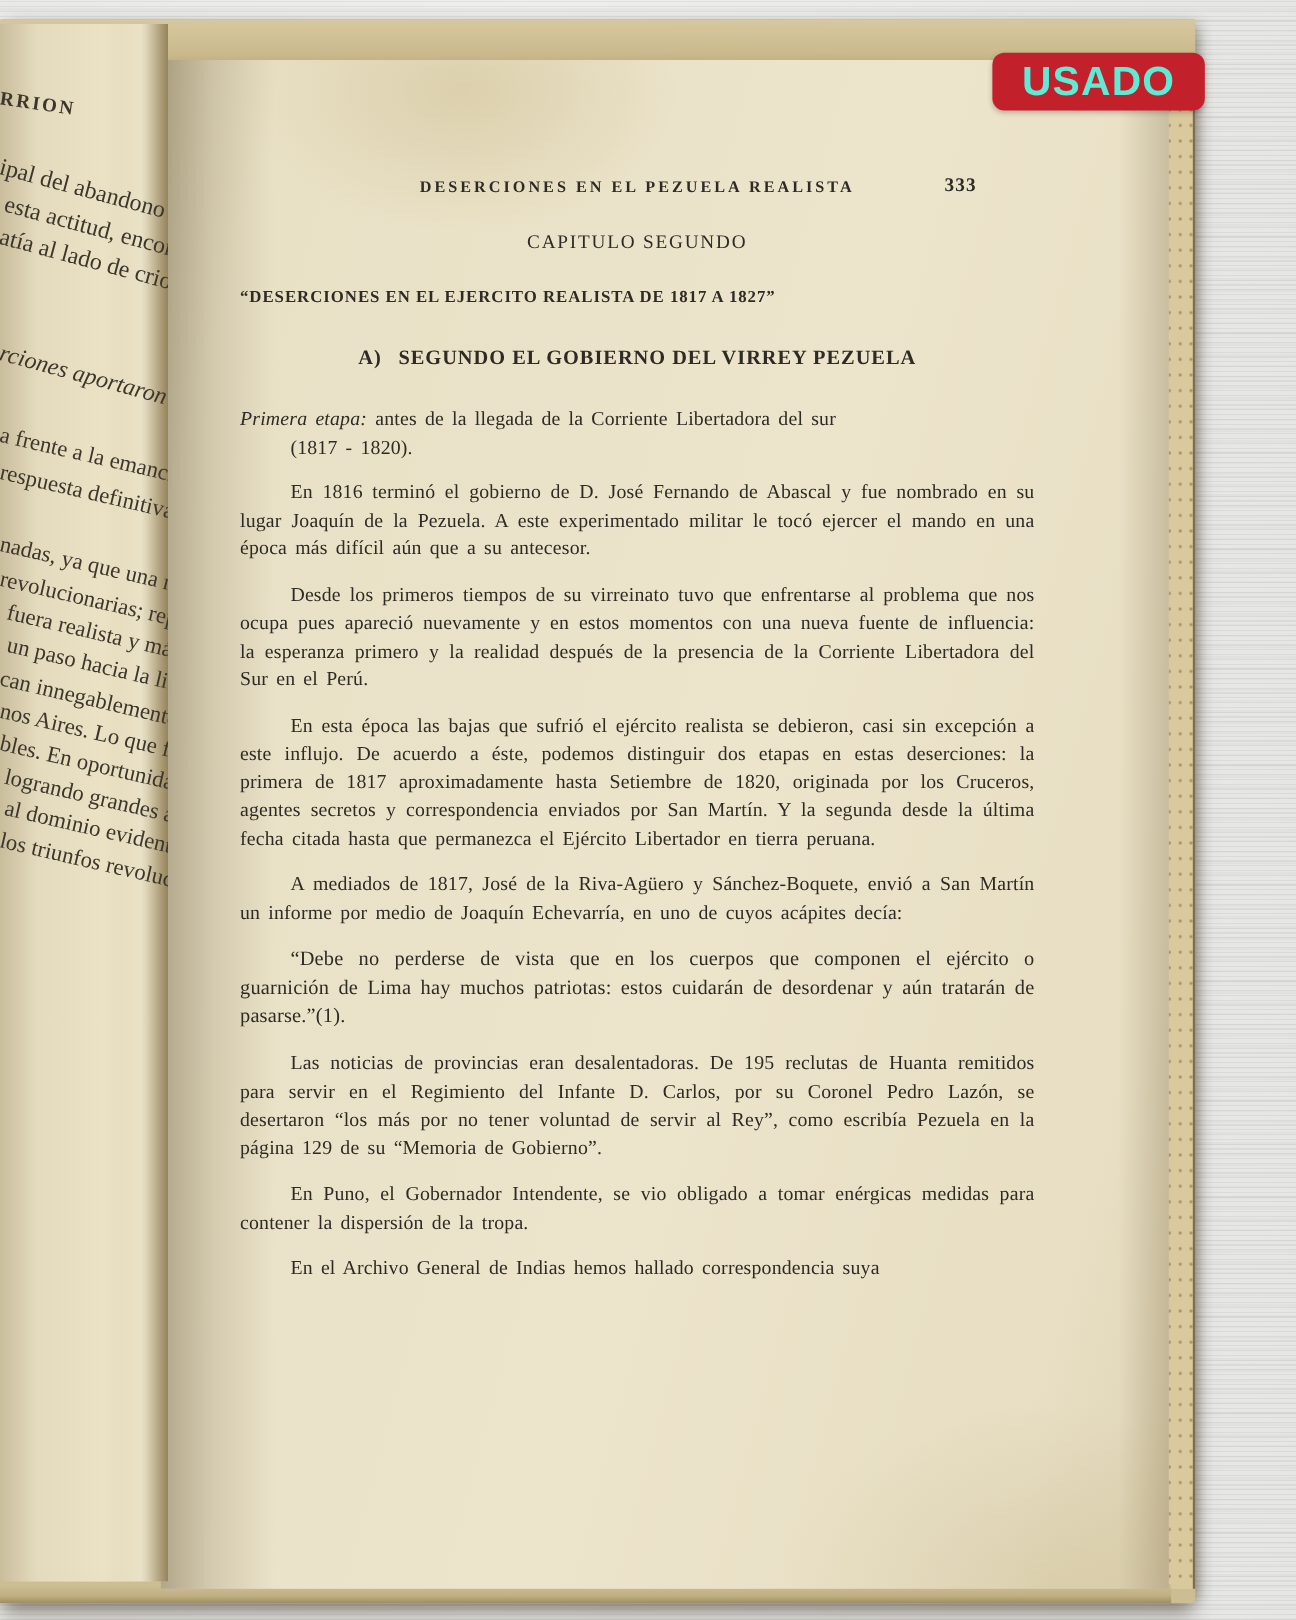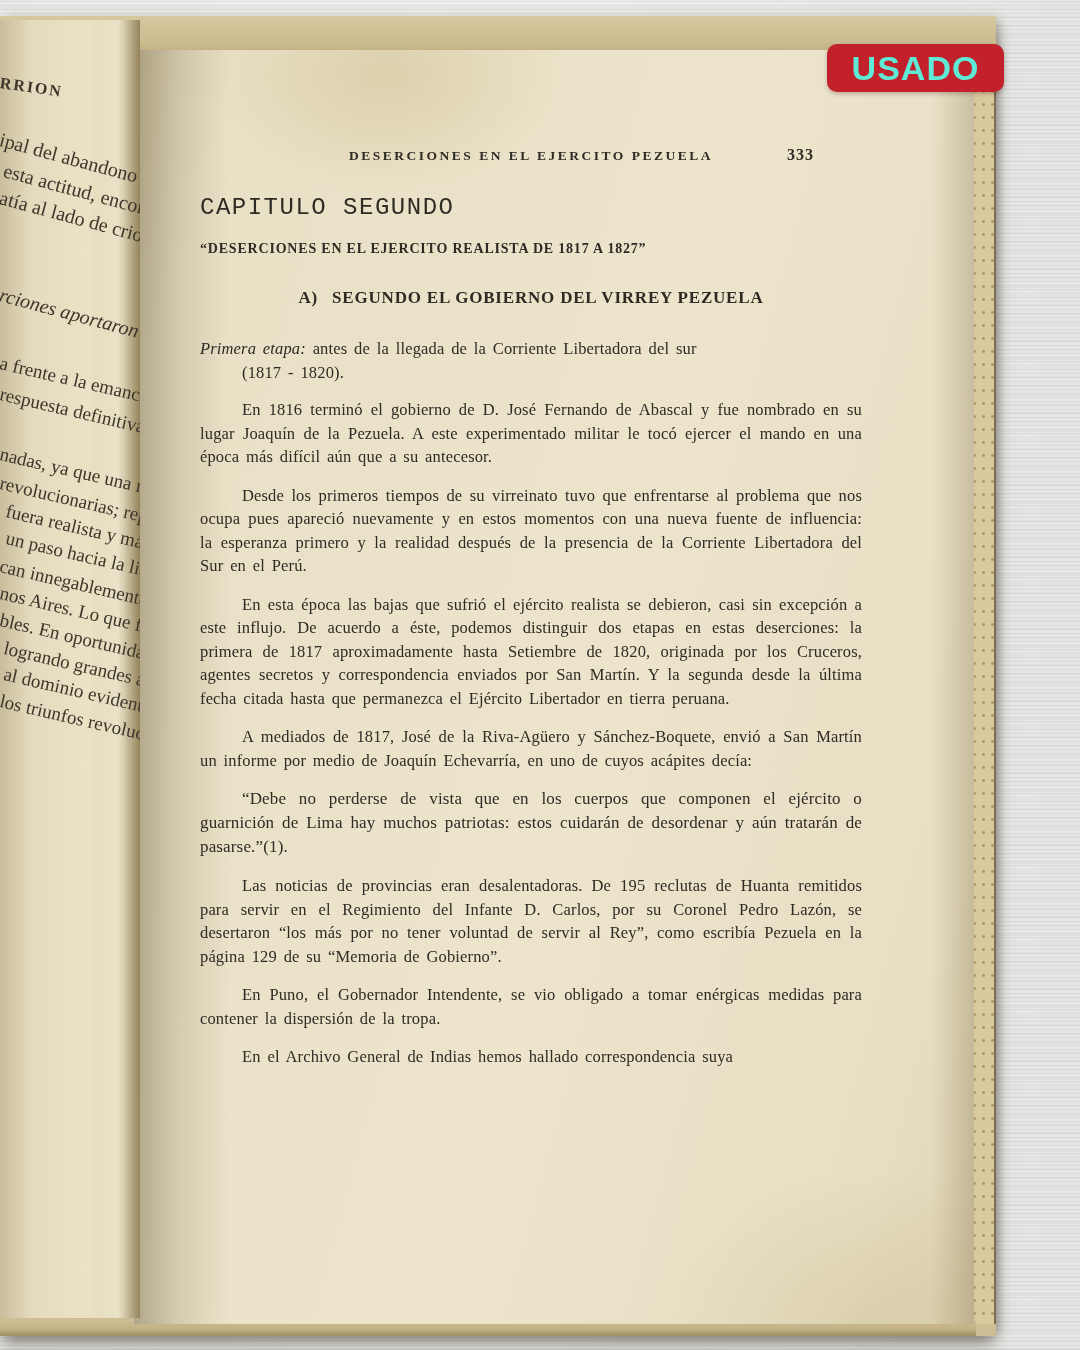--- a/index.html
+++ b/index.html
@@ -59,22 +59,22 @@
   .frag:nth-of-type(13){top:562px;}
   .frag:nth-of-type(14){top:589px;}
   .frag:nth-of-type(15){top:617px;left:4px;}
   .frag:nth-of-type(16){top:643px;left:4px;}
   .frag:nth-of-type(17){top:670px;}
   
   .content{position:absolute;inset:0;color:#2e2b24;}
   .running-row{position:absolute;top:148px;left:200px;width:662px;text-align:center;
         font-weight:bold;font-size:13.5px;letter-spacing:2.5px;}
   .page-number{position:absolute;right:48px;top:-2px;font-size:16px;letter-spacing:1px;}
-  .chapter-heading{position:absolute;top:194px;left:200px;width:662px;text-align:left;
-        font-size:24px;letter-spacing:1.5px;font-family:Liberation Mono, monospace;}
+  .chapter-heading{position:absolute;top:194px;left:200px;width:662px;text-align:center;
+        font-size:16px;letter-spacing:1.5px;}
   .book-title{position:absolute;top:241px;left:200px;width:662px;
         font-weight:bold;font-size:14px;letter-spacing:0.8px;}
   .section-heading{position:absolute;top:288px;left:200px;width:662px;text-align:center;
         font-weight:bold;font-size:17px;letter-spacing:0.8px;}
   .section-heading .prefix{margin-right:14px;}
   .body-col{position:absolute;top:337px;left:200px;width:662px;
         font-size:16.5px;line-height:23.5px;text-align:justify;word-spacing:2.5px;letter-spacing:0.15px;}
   .lead{margin:0 0 14px 0;}
   .lead .it{font-style:italic;}
   .lead-line2{padding-left:42px;}
@@ -118,21 +118,21 @@
     <span class="frag">can innegablemente, l</span>
     <span class="frag">nos Aires. Lo que fal</span>
     <span class="frag">bles. En oportunidade</span>
     <span class="frag">logrando grandes av</span>
     <span class="frag">al dominio evidente</span>
     <span class="frag">los triunfos revolucion</span>
   </div>
 
   <div class="content">
     <div class="running-row">
-      <span>DESERCIONES EN EL EJERCITO PEZUELA</span>
+      <span>DESERCIONES EN EL PEZUELA REALISTA</span>
       <span class="page-number">333</span>
     </div>
 
     <div class="chapter-heading">CAPITULO SEGUNDO</div>
     <div class="book-title">“DESERCIONES EN EL EJERCITO REALISTA DE 1817 A 1827”</div>
     <div class="section-heading">
       <span class="prefix">A)</span><span>SEGUNDO EL GOBIERNO DEL VIRREY PEZUELA</span>
     </div>
 
     <div class="body-col">

